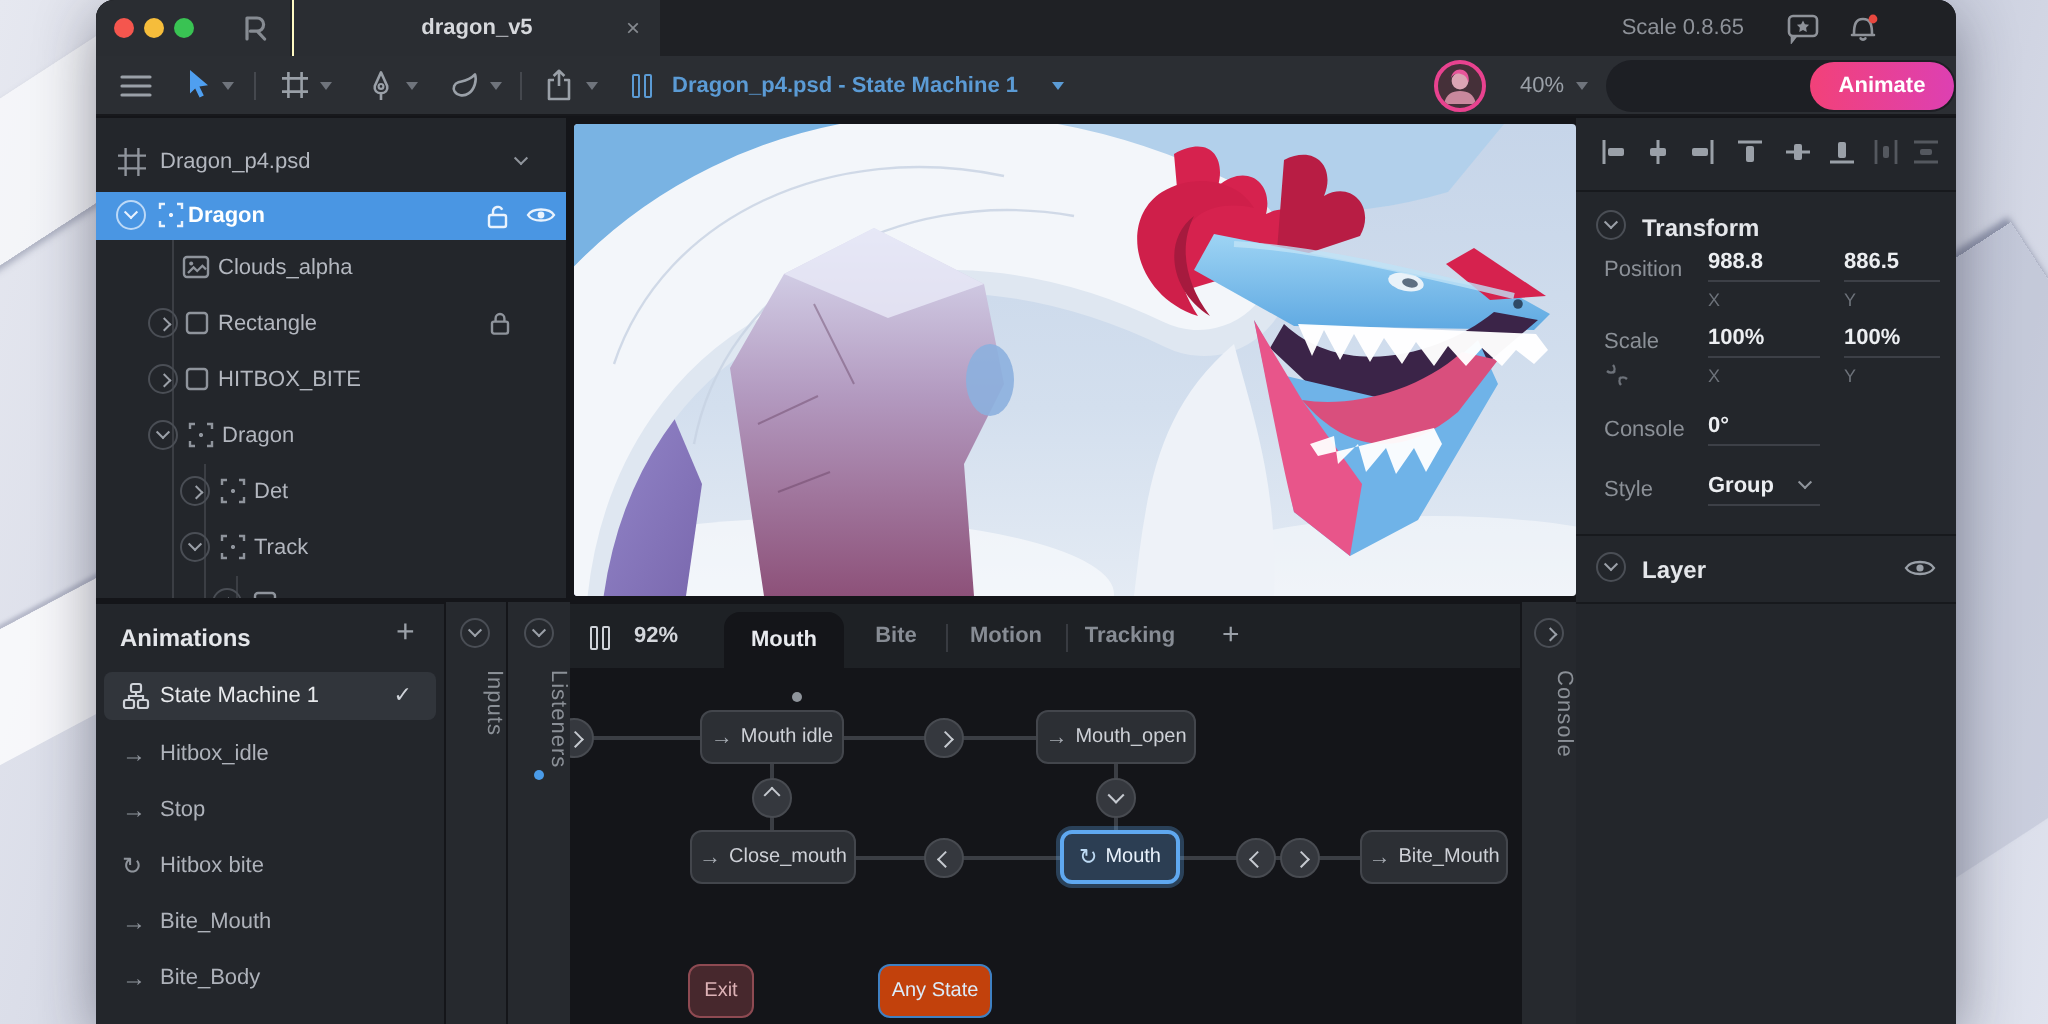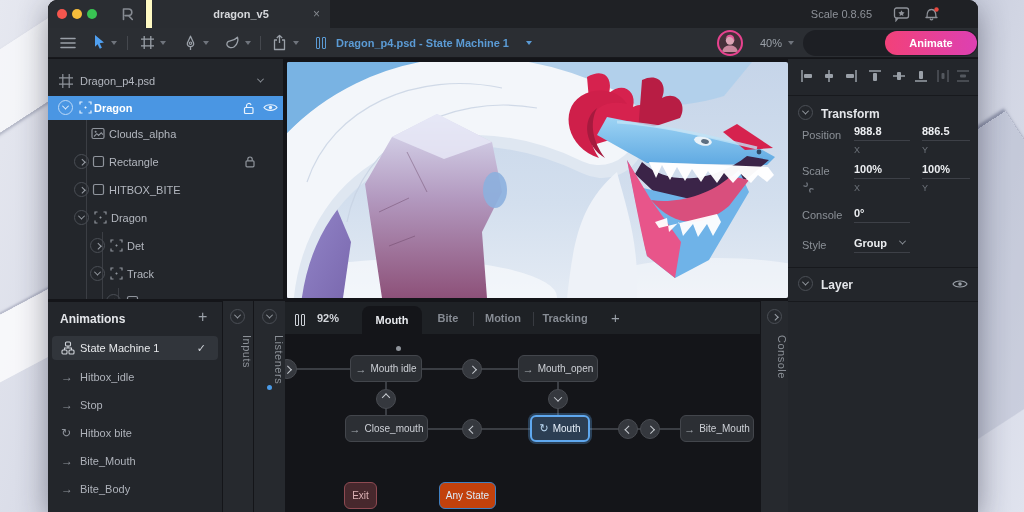--- a/index.html
+++ b/index.html
@@ -31,21 +31,21 @@
   .tool { position:absolute; top:7px; color:#9aa0a8; }
   .caret { position:absolute; top:13px; width:0; height:0; border-left:3.5px solid transparent; border-right:3.5px solid transparent; border-top:4px solid #6f747c; }
   .vsep { position:absolute; top:8px; width:1px; height:14px; background:#45484e; }
   .crumb { position:absolute; top:0; line-height:30px; color:#5b9bd5; font-size:11px; font-weight:bold; }
   .pausebars span { display:inline-block; width:4px; height:12px; border:1.5px solid #5b9bd5; border-radius:1px; margin-right:2px; }
   .pausebars.white span { border-color:#cfd3d9; }
   .avatar { position:absolute; left:669px; top:2px; width:26px; height:26px; border-radius:50%; border:2px solid #e8428f; background:#453039; overflow:hidden; }
   .zoom-ctl { position:absolute; left:712px; top:0; line-height:30px; color:#9aa0a8; font-size:11px; }
   .mode-pill { position:absolute; left:755px; top:2px; width:175px; height:26px; background:#1d1f24; border-radius:13px; }
   .mode-design { position:absolute; left:18px; top:4px; width:60px; line-height:26px; text-align:center; color:#b9bdc4; font-size:11px; font-weight:bold;margin-top:37px; }
-  .mode-animate { position:absolute; right:1px; top:1px; width:92px; height:24px; line-height:24px; text-align:center; color:#fff; font-size:11px; font-weight:bold; border-radius:12px; background:linear-gradient(90deg,#f24179,#dd40b2); }
+  .mode-animate { position:absolute; right:1px; top:1px; width:72px; height:24px; line-height:24px; text-align:center; color:#fff; font-size:11px; font-weight:bold; border-radius:12px; background:linear-gradient(90deg,#f24179,#dd40b2); }
 
   
   .panel { position:absolute; background:#23262b; }
   .hier { left:0; top:59px; width:235px; height:240px; overflow:hidden; }
   .rightpanel { left:740px; top:59px; width:190px; height:453px; }
   .animpanel { left:0; top:301px; width:174px; height:211px; }
   .strip { background:#26292e; border-left:1px solid #141519; }
   .strip-inputs { left:174px; top:301px; width:31px; height:211px; }
   .strip-listeners { left:205px; top:301px; width:32px; height:211px; }
   .strip-console { left:712px; top:301px; width:28px; height:211px; }
@@ -111,21 +111,21 @@
     <div class="tb-zone tb-left">
       <span class="light" style="left:9px;background:#f5564e"></span>
       <span class="light" style="left:24px;background:#f6bd3b"></span>
       <span class="light" style="left:39px;background:#39c353"></span>
       <span class="rive-logo">
         <svg width="16" height="16" viewBox="0 0 16 16">
             <path d="M3.5 13.5V3h5a3.3 3.3 0 0 1 0 6.6H5.2 M8.6 9.6 12.3 13.5" fill="none" stroke="#868b92" stroke-width="1.6" stroke-linecap="round" stroke-linejoin="round"></path>
           </svg>
       </span>
     </div>
-    <div class="tb-zone tb-tab" style="border-left:6px solid #fef9c3">
+    <div class="tb-zone tb-tab" style="border-left:1px solid #fef9c3">
       <span class="doc-title">dragon_v5</span>
       <span class="tab-close">×</span>
     </div>
     <span class="beta">Scale 0.8.65</span>
     <span class="tb-ic" style="right:68px">
       <svg width="17" height="16" viewBox="0 0 17 16">
           <rect x="1.5" y="2" width="14" height="10" rx="2" fill="none" stroke="#8e9299" stroke-width="1.3"></rect>
           <path d="M5 12l-2 2.6V12" fill="none" stroke="#8e9299" stroke-width="1.3"></path>
           <path d="M8.5 4.2l.95 1.9 2.1.3-1.5 1.5.35 2.1-1.9-1-1.9 1 .35-2.1-1.5-1.5 2.1-.3z" fill="#8e9299"></path>
         </svg>

